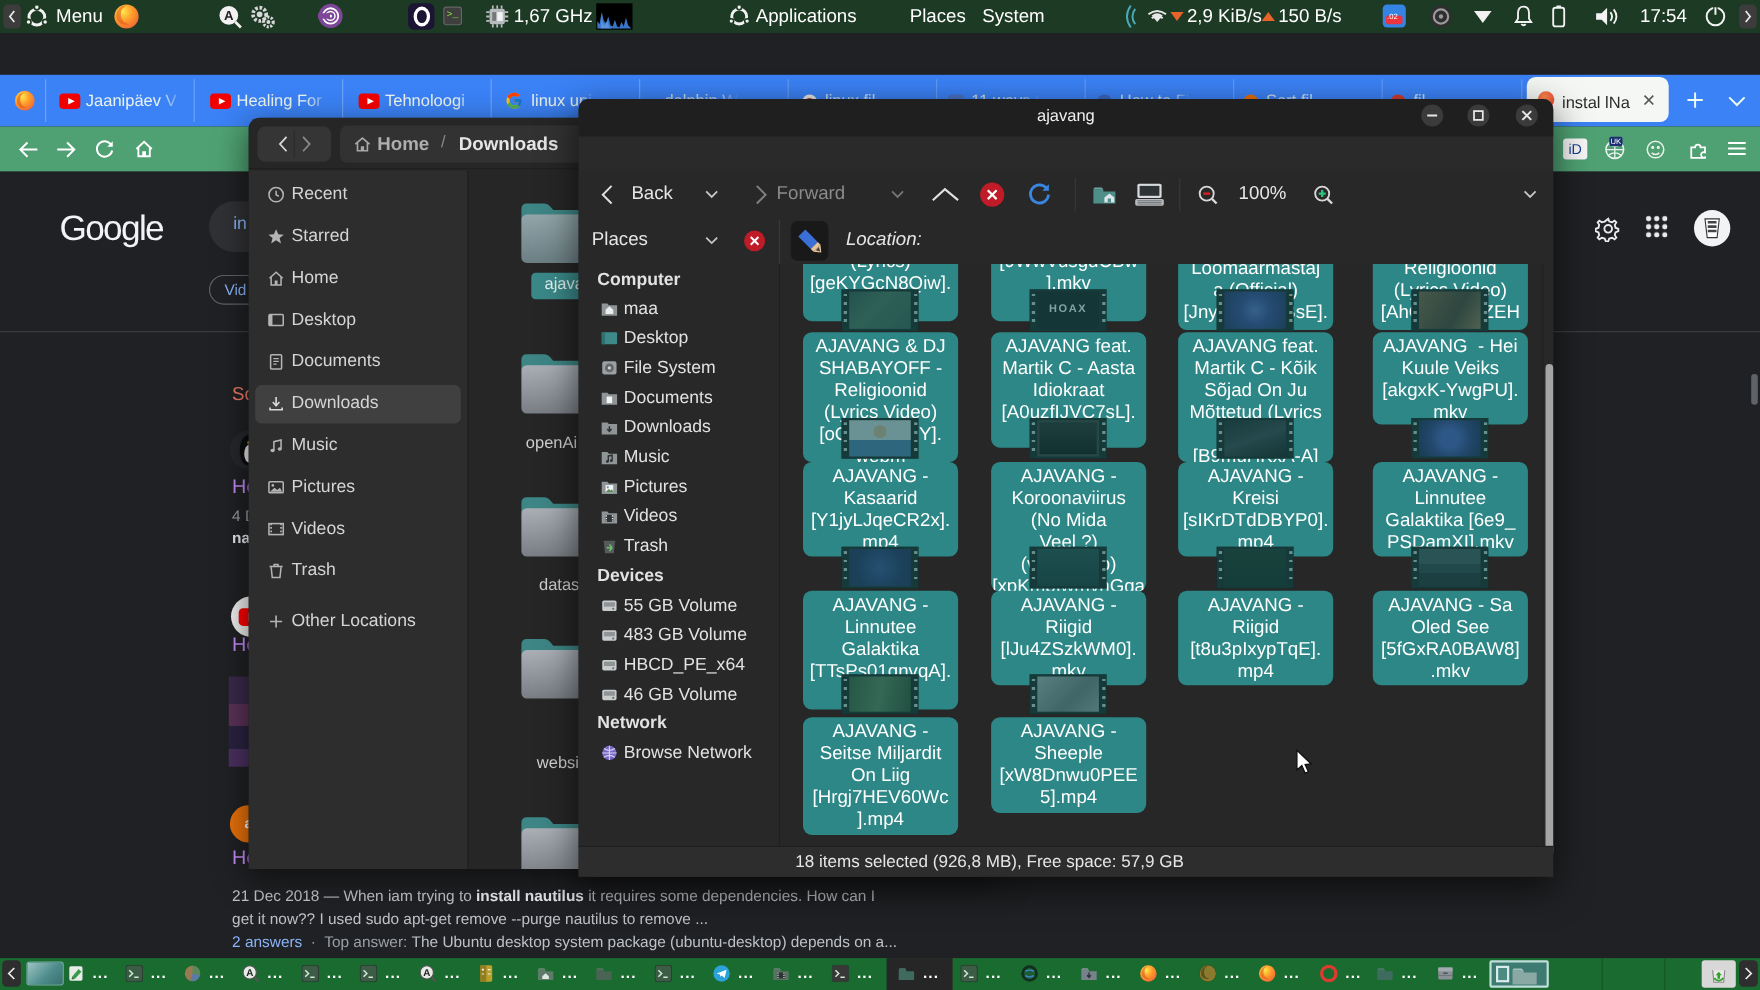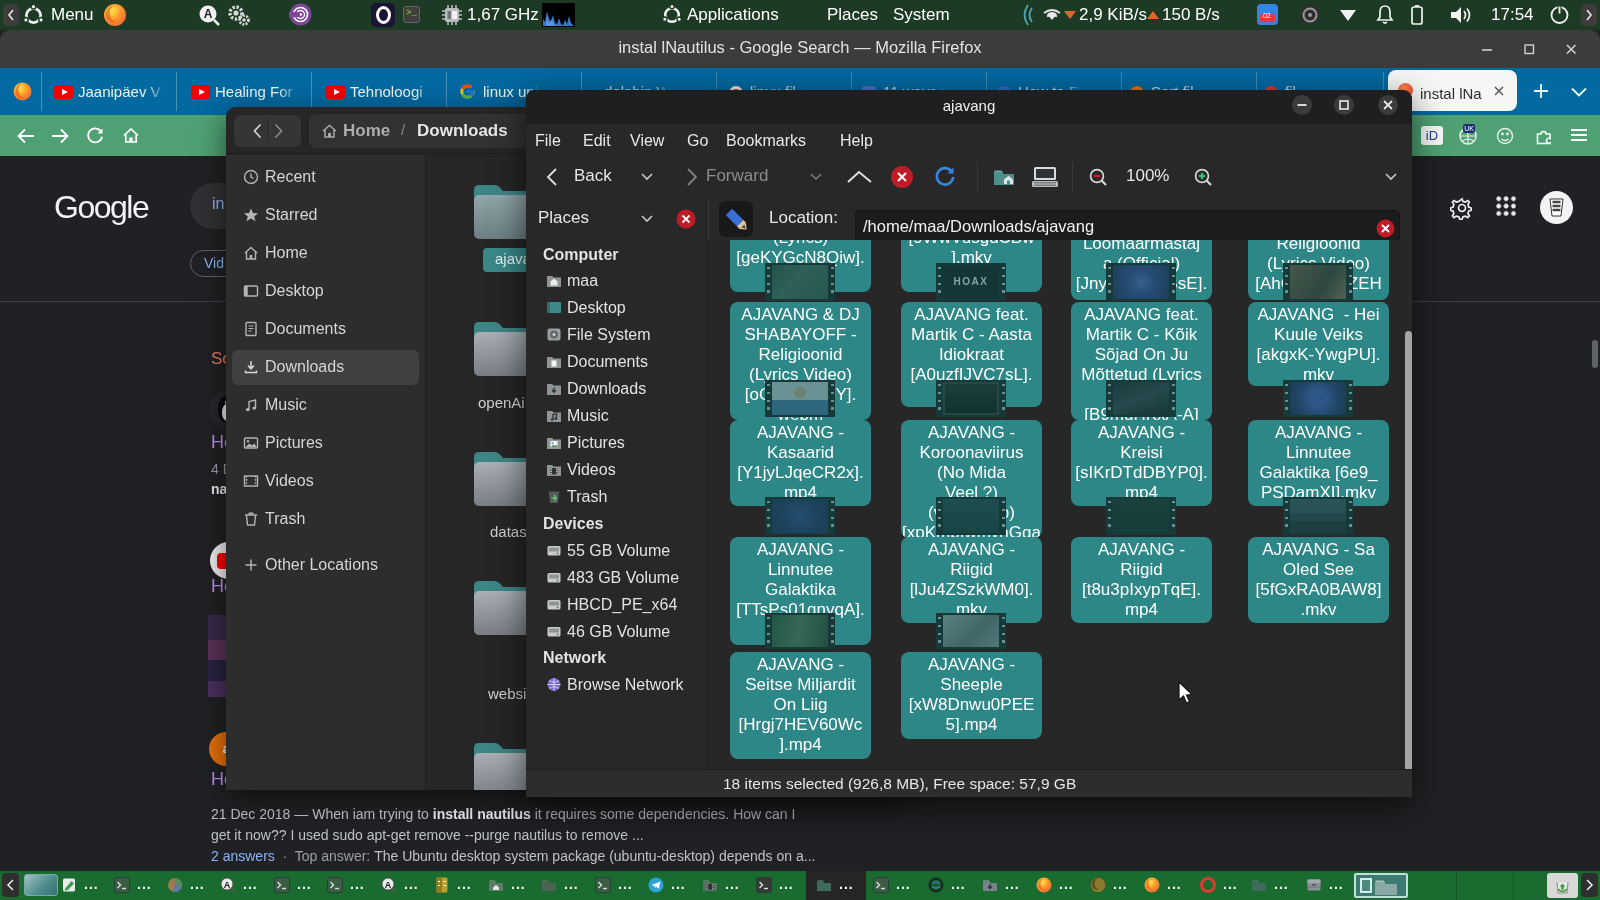--- a/index.html
+++ b/index.html
@@ -6,21 +6,21 @@
   html,body { width:1600px; height:900px; overflow:hidden; background:#202124;
     font-family:"Liberation Sans", sans-serif; }
   .abs { position:absolute; }
   #stage { position:relative; width:1600px; height:900px; }
 
   
   #toppanel { position:absolute; left:0; top:0; width:1600px; height:30px; background:#1d3a24; z-index:50; color:#fff; }
 
   
   #fftitle { position:absolute; left:0; top:30px; width:1600px; height:38px; background:#3c3c3c; border-radius:10px 10px 0 0; z-index:1; }
-  #fftabs  { position:absolute; left:0; top:68px; width:1600px; height:47px; background:#0369a1; z-index:1; }
+  #fftabs  { position:absolute; left:0; top:68px; width:1600px; height:47px; background:#3b82f6; z-index:1; }
   #ffnav   { position:absolute; left:0; top:115px; width:1600px; height:41px; background:#4fa173; z-index:1; }
   #ffpage  { position:absolute; left:0; top:156px; width:1600px; height:715px; background:#202124; z-index:1; }
 
   
   #naut { position:absolute; left:226px; top:107px; width:680px; height:683px; z-index:2;
     background:#272727; border-radius:10px 10px 0 0; box-shadow:0 8px 30px rgba(0,0,0,.55); }
 
   
   #pcman { position:absolute; left:526px; top:90px; width:886px; height:707px; z-index:3;
     background:#2a2a2a; border-radius:9px 9px 0 0; box-shadow:0 10px 34px rgba(0,0,0,.6); }
@@ -56,32 +56,20 @@
           <stop offset="0" stop-color="#9aa6a8"></stop>
           <stop offset="1" stop-color="#6e7a7c"></stop>
         </linearGradient>
     <radialGradient id="ffx" cx="0.35" cy="0.3" r="0.9">
           <stop offset="0" stop-color="#ffe94d"></stop>
           <stop offset="0.45" stop-color="#ff9a2a"></stop>
           <stop offset="1" stop-color="#e8543a"></stop>
         </radialGradient>
   </defs>
     </svg>
-  <div id="fftitle">
-    <div class="abs" style="left:0;right:0;top:8px;text-align:center;color:#e4e2e0;font-size:16.5px;">instal lNautilus - Google Search — Mozilla Firefox</div>
-    <svg class="abs" style="left:1480px;top:12px;" width="14" height="14">
-        <line x1="2" y1="8" x2="12" y2="8" stroke="#cfcfcf" stroke-width="1.6"></line>
-      </svg>
-    <svg class="abs" style="left:1522px;top:12px;" width="14" height="14">
-        <rect x="3" y="3" width="8.5" height="8.5" fill="none" stroke="#cfcfcf" stroke-width="1.4"></rect>
-      </svg>
-    <svg class="abs" style="left:1564px;top:12px;" width="14" height="14">
-        <path d="M3 3 L11.5 11.5 M11.5 3 L3 11.5" stroke="#cfcfcf" stroke-width="1.6"></path>
-      </svg>
-  </div>
   <div id="fftabs">
     <svg class="abs" style="left:13px;top:14px;" width="19" height="19">
         <circle cx="9.5" cy="9.5" r="9" fill="url(#ffx)"></circle>
         <path d="M9.5 2 q-5 2 -4 8 q1 5 6 6 q-6 1.5 -8.5 -3.5 q-2 -5.5 2 -9 q2-1.6 4.5-1.5Z" fill="#d84a1e" opacity=".55"></path>
       </svg>
     <div class="abs" style="left:41px;top:4px;width:1px;height:39px;background:rgba(255,255,255,.28);"></div>
     <div class="abs" style="left:176px;top:4px;width:1px;height:39px;background:rgba(255,255,255,.28);"></div>
     <div class="abs" style="left:311px;top:4px;width:1px;height:39px;background:rgba(255,255,255,.28);"></div>
     <div class="abs" style="left:446px;top:4px;width:1px;height:39px;background:rgba(255,255,255,.28);"></div>
     <div class="abs" style="left:581px;top:4px;width:1px;height:39px;background:rgba(255,255,255,.28);"></div>
@@ -336,28 +324,20 @@
             <rect x="6" y="6" width="8" height="8" fill="none" stroke="#e8e8e8" stroke-width="1.6"></rect>
           </svg>
         </div>
       <div class="abs wbtn" style="left:852px;top:5px;">
           <svg width="20" height="20">
             <path d="M6 6 L14 14 M14 6 L6 14" stroke="#e8e8e8" stroke-width="1.8"></path>
           </svg>
         </div>
     </div>
 
-    <div class="abs" style="left:0;top:34px;width:886px;height:32px;background:#282828;color:#e8e8e8;font-size:16px;">
-      <span class="abs" style="left:9px;top:8px;">File</span>
-      <span class="abs" style="left:57px;top:8px;">Edit</span>
-      <span class="abs" style="left:104px;top:8px;">View</span>
-      <span class="abs" style="left:161px;top:8px;">Go</span>
-      <span class="abs" style="left:200px;top:8px;">Bookmarks</span>
-      <span class="abs" style="left:314px;top:8px;">Help</span>
-    </div>
 
     <div class="abs" style="left:0;top:66px;width:886px;height:42px;background:#282828;">
       <svg class="abs" style="left:18px;top:10px;" width="16" height="22">
           <path d="M12 3 L4 11 L12 19" stroke="#e0e0e0" stroke-width="1.8" fill="none"></path>
         </svg>
       <span class="abs" style="left:48px;top:10px;color:#e6e6e6;font-size:17px;">Back</span>
       <svg class="abs" style="left:114px;top:15px;" width="14" height="12">
           <path d="M2 3 L7 8 L12 3" stroke="#c8c8c8" stroke-width="1.6" fill="none"></path>
         </svg>
       <svg class="abs" style="left:158px;top:10px;" width="16" height="22">
@@ -426,28 +406,21 @@
       <div class="abs" style="left:193px;top:3px;width:34px;height:36px;background:#191919;border-radius:6px;">
         <svg width="34" height="36">
             <g transform="rotate(-45 17 18)">
               <rect x="12.5" y="8" width="9" height="16" fill="#3a6fd8"></rect>
               <rect x="12.5" y="24" width="9" height="3.5" fill="#e8c49a"></rect>
               <path d="M12.5 27.5 L21.5 27.5 L17 33 Z" fill="#e8c49a"></path>
               <path d="M15 28 L19 28 L17 31.5 Z" fill="#3b3b3b"></path>
             </g>
           </svg>
       </div>
-      <span class="abs" style="left:243px;top:10px;color:#e6e6e6;font-size:17px;">Location:</span>
-      <div class="abs" style="left:329px;top:12px;width:545px;height:34px;background:#1c1c1c;border-radius:5px;border:1px solid #151515;">
-        <span class="abs" style="left:7px;top:6px;color:#f2f2f2;font-size:16.5px;">/home/maa/Downloads/ajavang</span>
-        <svg class="abs" style="left:520px;top:8px;" width="19" height="19">
-            <circle cx="9.5" cy="9.5" r="9" fill="#c01c28"></circle>
-            <path d="M6 6 L13 13 M13 6 L6 13" stroke="#fff" stroke-width="1.8"></path>
-          </svg>
-      </div>
+      <span class="abs" style="left:243px;top:10px;color:#e6e6e6;font-size:17px;font-style:italic;">Location:</span>
     </div>
 
     <div class="abs" style="left:0;top:150px;width:182px;height:529px;background:#282828;color:#e2e2e2;font-size:16px;">
       <b class="abs" style="left:17px;top:6px;">Computer</b>
       <span class="abs" style="left:41px;top:32px;">maa</span>
       <span class="abs" style="left:41px;top:59px;">Desktop</span>
       <span class="abs" style="left:41px;top:86px;">File System</span>
       <span class="abs" style="left:41px;top:113px;">Documents</span>
       <span class="abs" style="left:41px;top:140px;">Downloads</span>
       <span class="abs" style="left:41px;top:167px;">Music</span>

